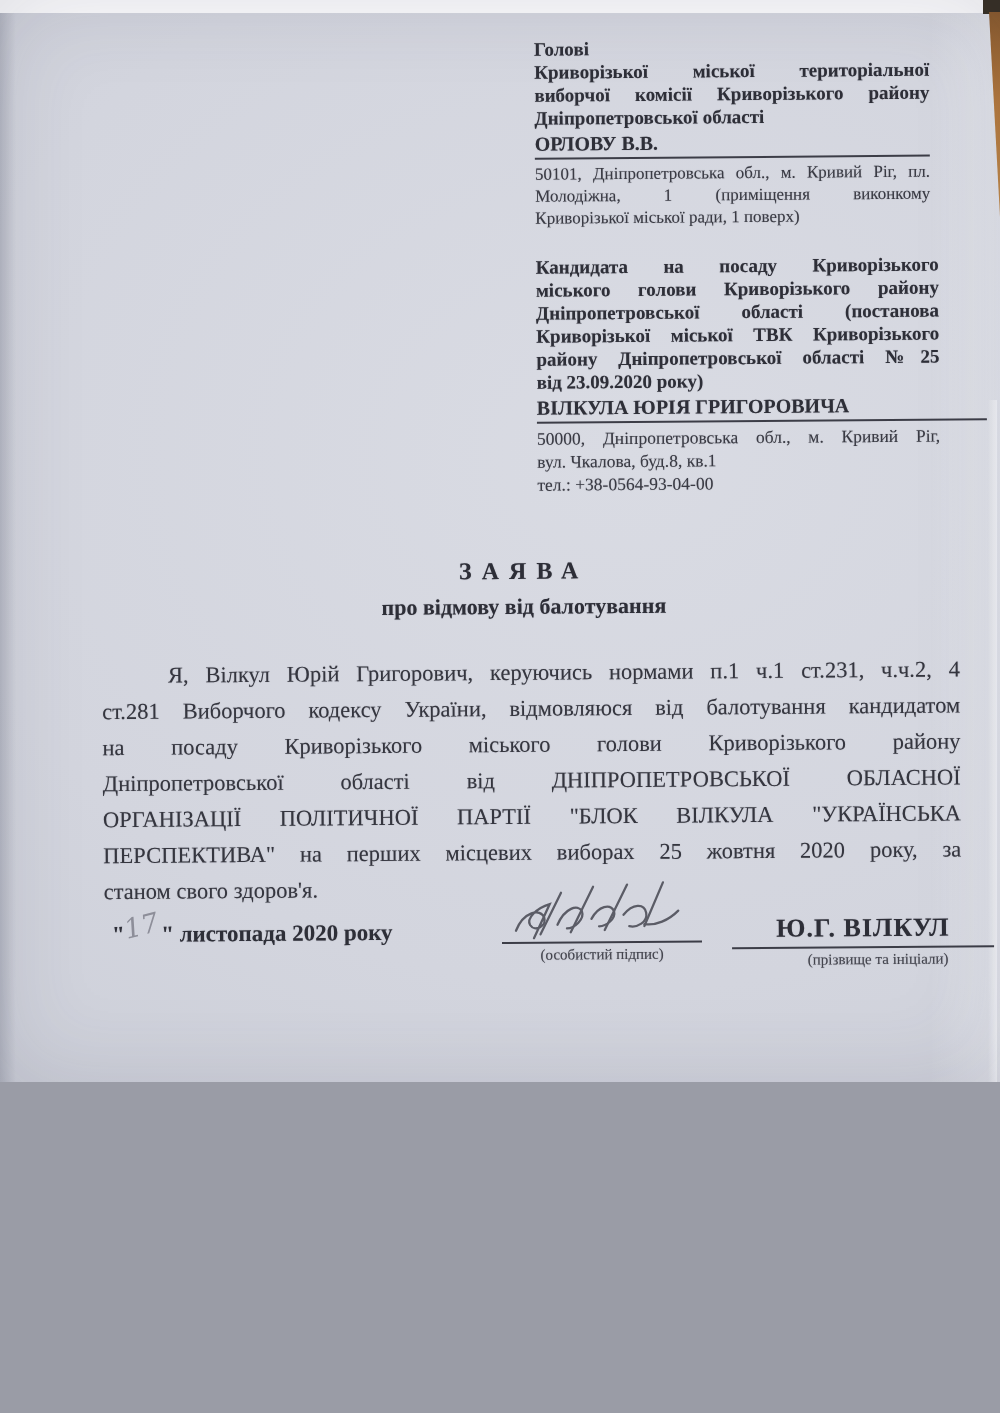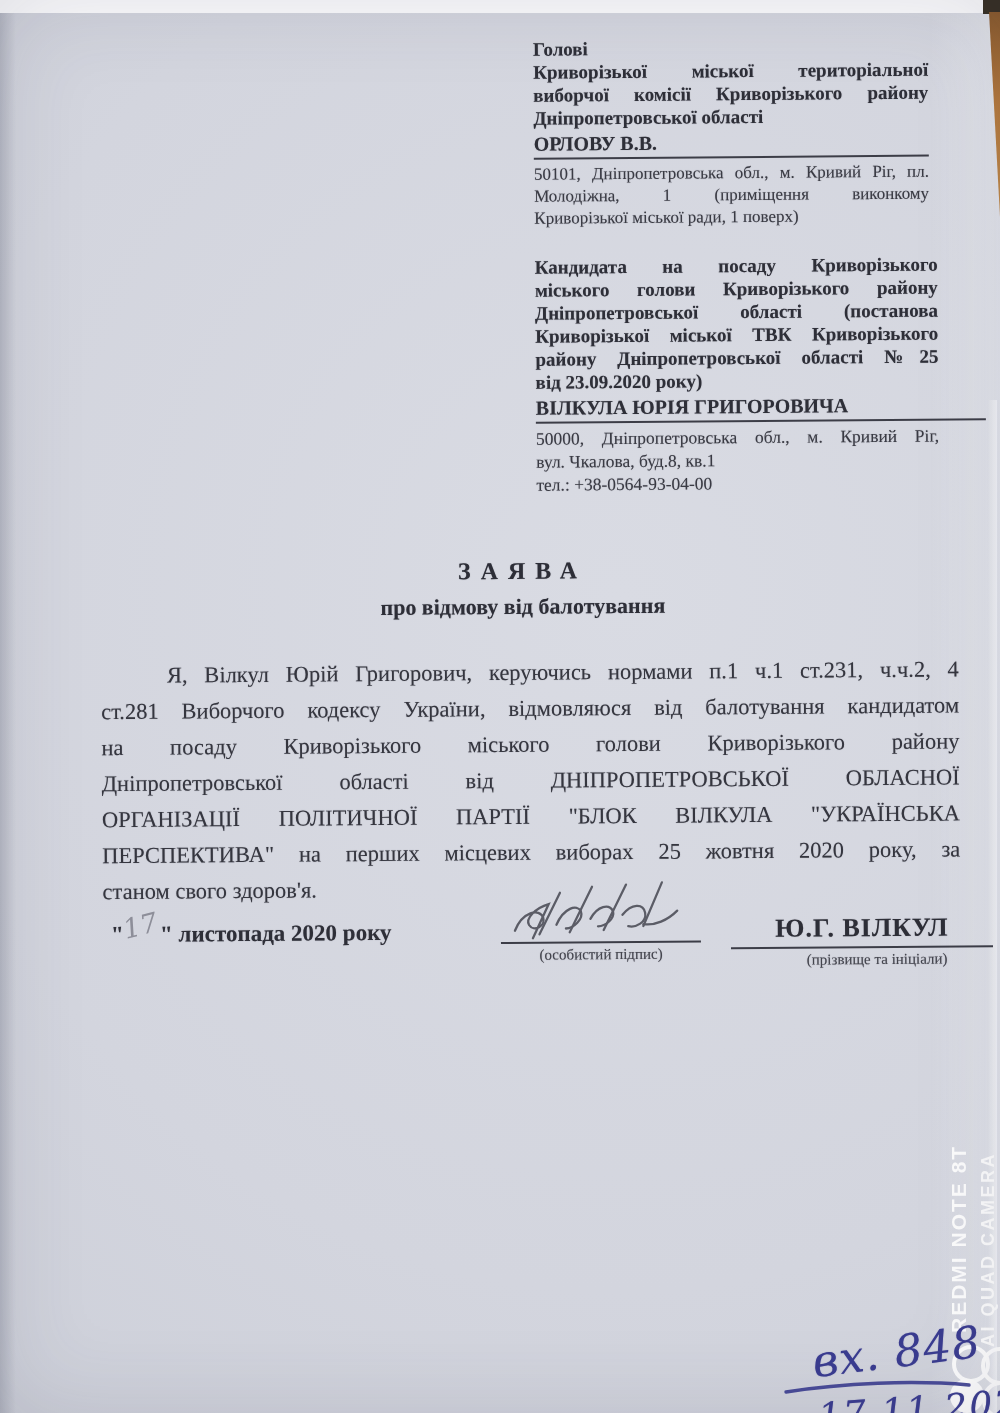--- a/index.html
+++ b/index.html
@@ -1,17 +1,17 @@
 <!DOCTYPE html>
 <html><head>
 <meta charset="utf-8">
 <style>
   html,body{margin:0;padding:0;background:#9a9ca6;}
   .photo{
-    position:relative;width:1000px;height:1413px;overflow:hidden;
+    position:relative;width:1000px;height:1082px;overflow:hidden;
     background:
       linear-gradient(90deg, rgba(82,88,106,.22) 0px, rgba(82,88,106,0) 16px),
       linear-gradient(270deg, rgba(244,246,250,.45) 0px, rgba(244,246,250,0) 70px),
       radial-gradient(ellipse 130% 95% at 62% 42%, #d9dbe3 0%, #d3d5de 52%, #c9ccd6 100%);
     font-family:"Liberation Serif","DejaVu Serif",serif;
     color:#34353d;
   }
   .photo::after{content:"";position:absolute;inset:0;box-shadow:inset 0 0 90px rgba(55,60,80,.14);pointer-events:none;}
   .top-strip{position:absolute;left:0;top:0;width:1000px;height:13px;background:#fbfbfd;}
   .corner-dark{position:absolute;right:0;top:0;width:17px;height:14px;background:#362e23;}

